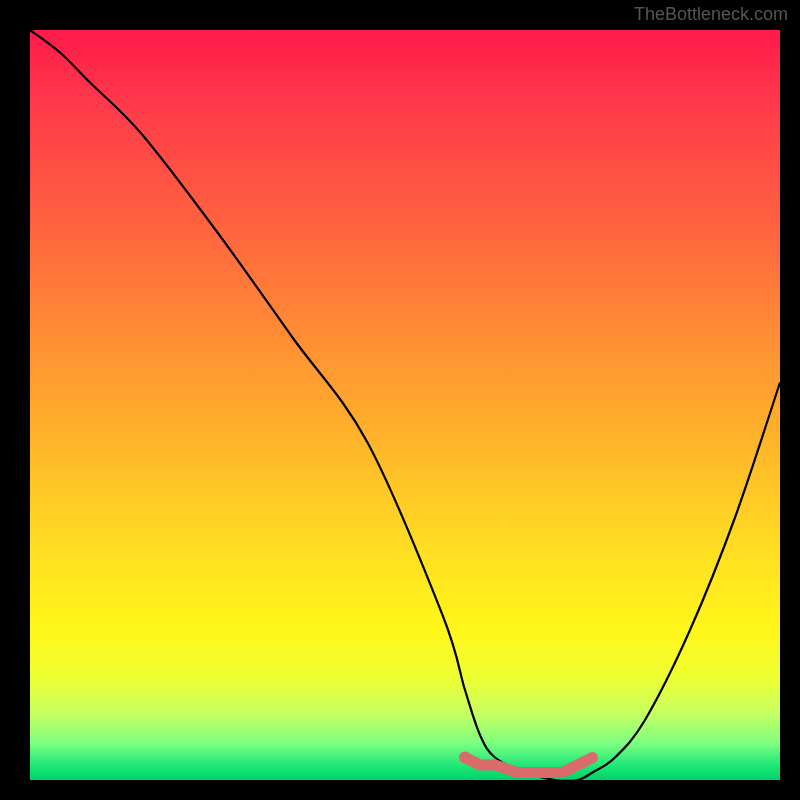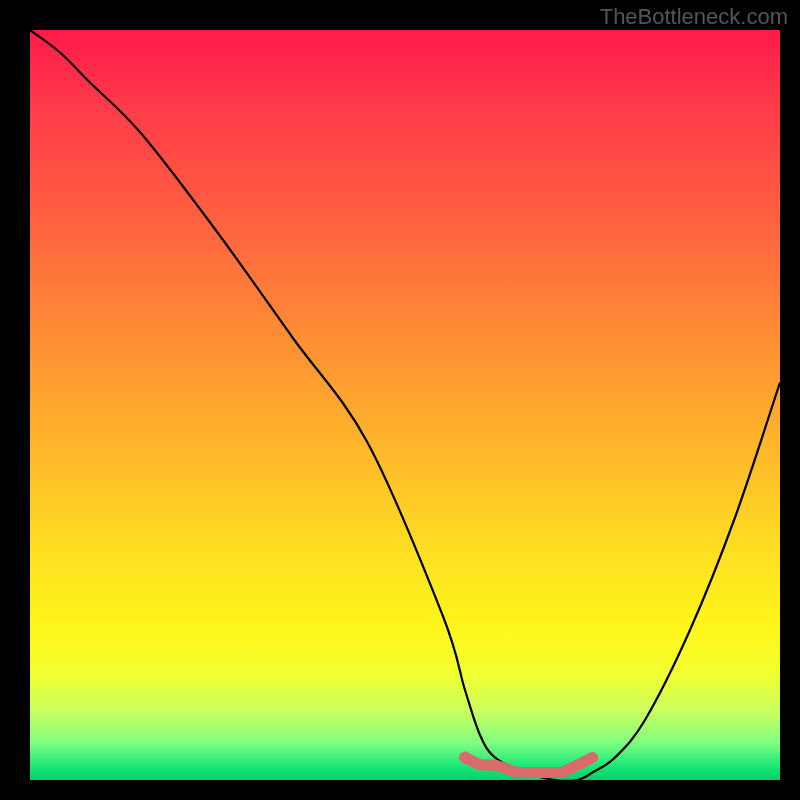--- a/index.html
+++ b/index.html
@@ -9,21 +9,21 @@
     background: #000;
     position: relative;
     font-family: Arial, Helvetica, sans-serif;
     overflow: hidden;
   }
   .watermark {
     position: absolute;
     top: 4px;
     right: 12px;
     color: #555;
-    font-size: 22px;
+    font-size: 18px;
     font-weight: 500;
     z-index: 10;
     margin-left: 7px;
   }
   .plot-area {
     position: absolute;
     left: 30px;
     top: 30px;
     width: 750px;
     height: 750px;

